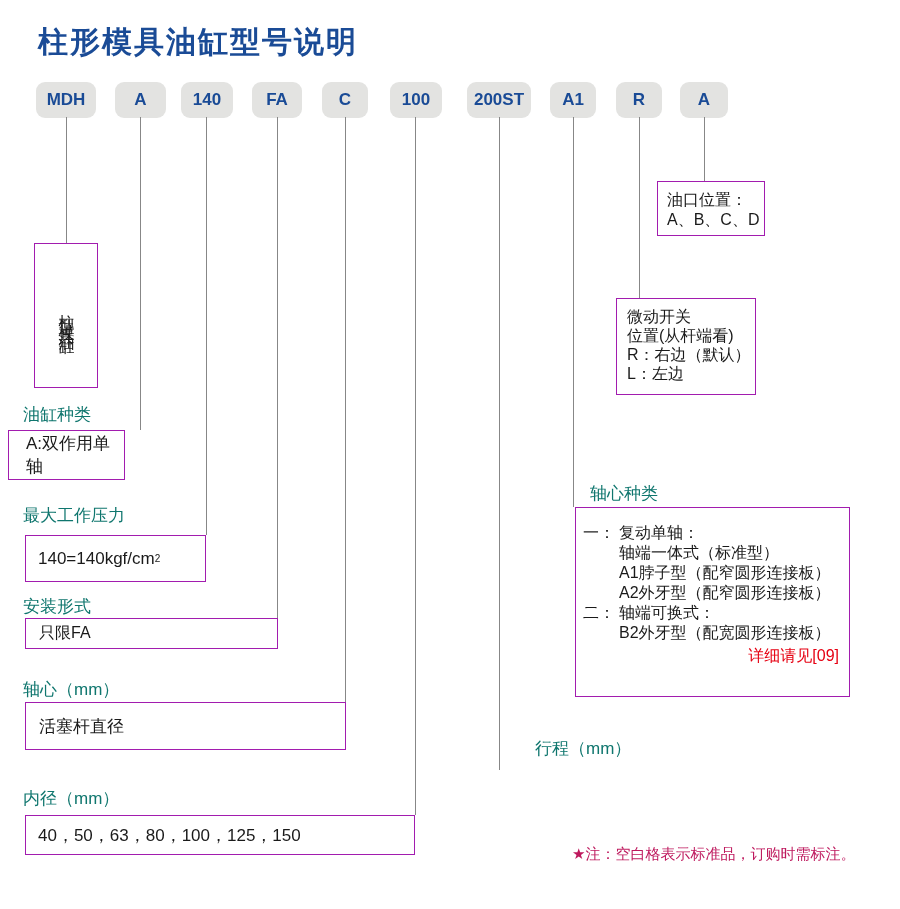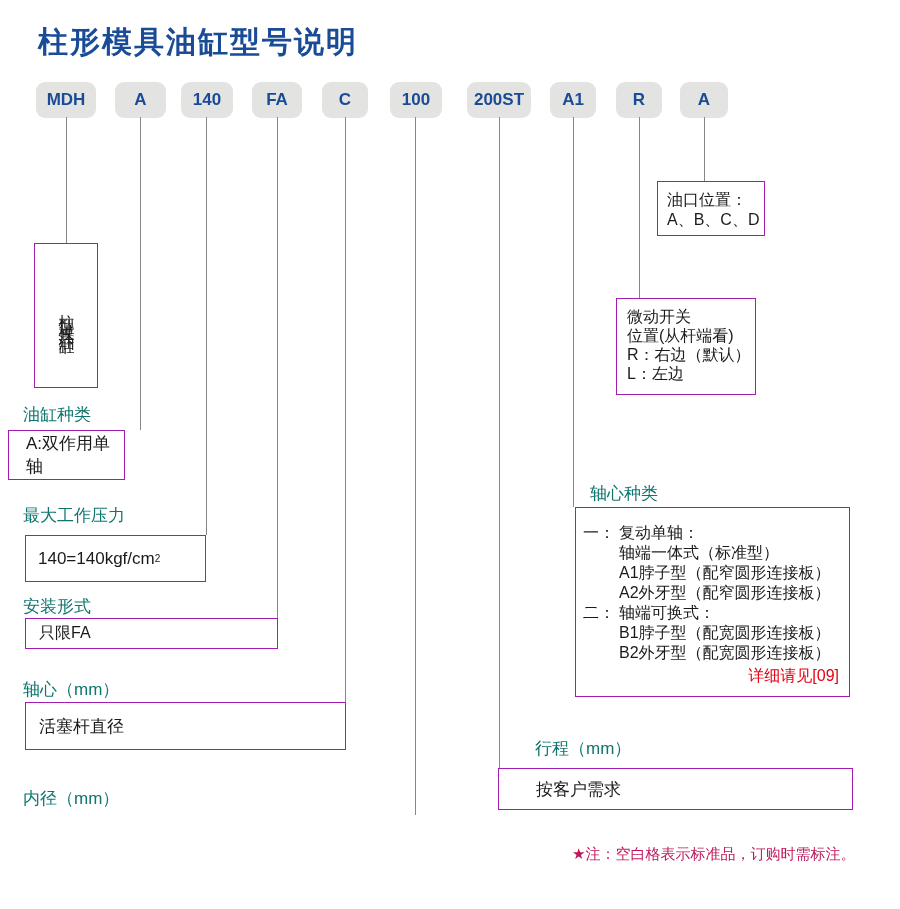--- a/index.html
+++ b/index.html
@@ -105,38 +105,37 @@
       <sup>2</sup>
   </div>
 
   <div class="label mount-label">安装形式</div>
   <div class="box flexbox mount-box">只限FA</div>
 
   <div class="label shaft-label">轴心（mm）</div>
   <div class="box flexbox shaft-box">活塞杆直径</div>
 
   <div class="label bore-label">内径（mm）</div>
+  <div class="box flexbox bore-box">40，50，63，80，100，125，150</div>
 
   <div class="label stroke-label">行程（mm）</div>
-  <div class="box flexbox stroke-box">按客户需求</div>
 
   <div class="label sk-label">轴心种类</div>
   <div class="box sk-box">
     <div class="sk-row">
       <span class="sk-prefix">一：</span>
       <span>复动单轴：</span>
     </div>
     <div class="sk-item">轴端一体式（标准型）</div>
     <div class="sk-item">A1脖子型（配窄圆形连接板）</div>
     <div class="sk-item">A2外牙型（配窄圆形连接板）</div>
     <div class="sk-row">
       <span class="sk-prefix">二：</span>
       <span>轴端可换式：</span>
     </div>
-    <div class="sk-item">B1脖子型（配宽圆形连接板）</div>
     <div class="sk-item">B2外牙型（配宽圆形连接板）</div>
     <div class="sk-detail">详细请见[09]</div>
   </div>
 
   <div class="box ms-box">
     <div>微动开关</div>
     <div>位置(从杆端看)</div>
     <div>R：右边（默认）</div>
     <div>L：左边</div>
   </div>

